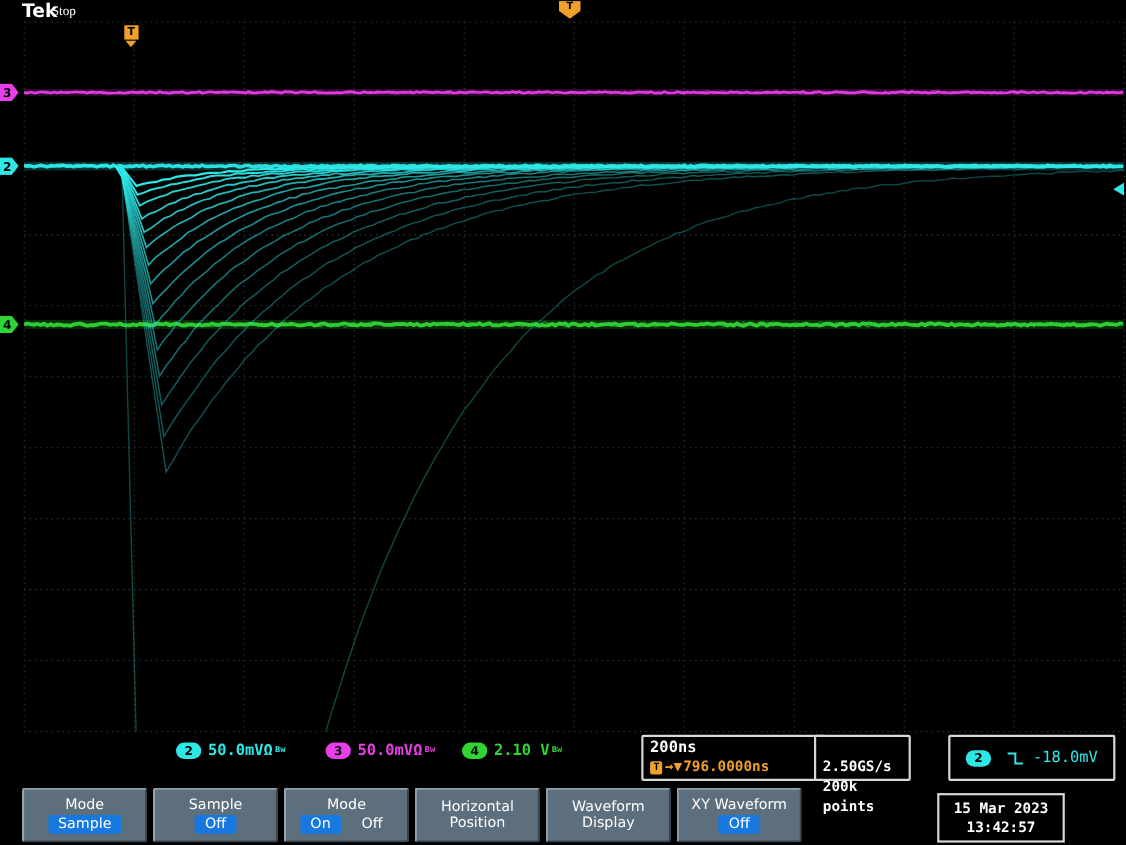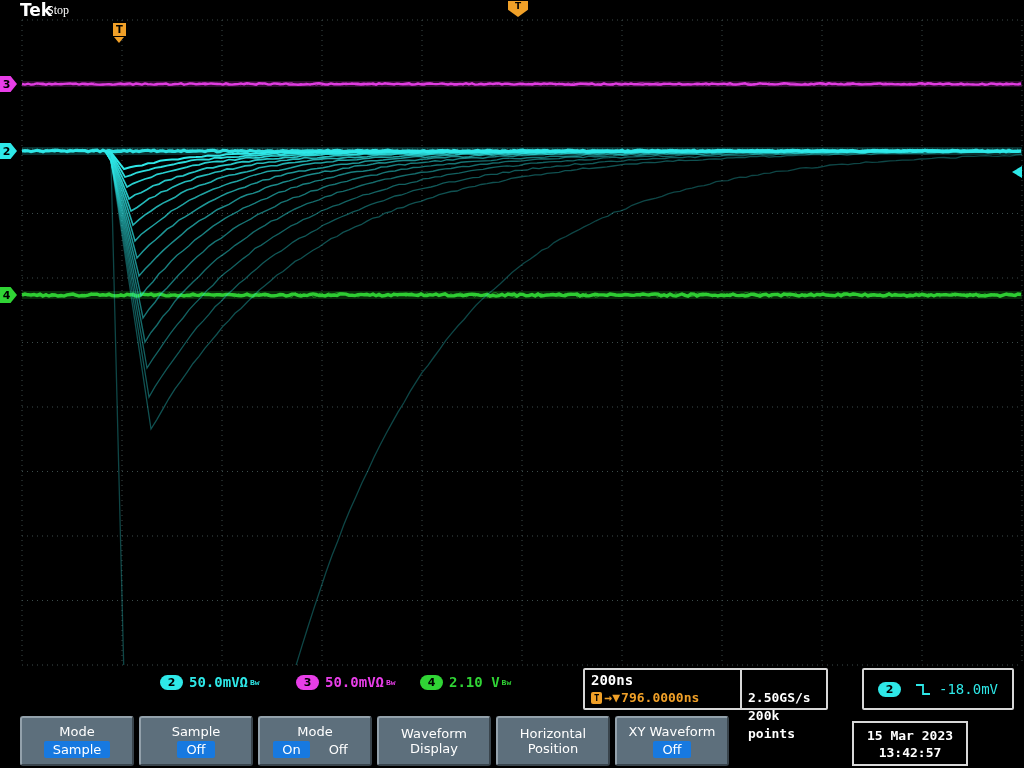--- a/index.html
+++ b/index.html
@@ -225,26 +225,26 @@
       </div>
     </div>
     <div class="menu-btn">
       <div class="btn-title">Mode</div>
       <div class="btn-values">
         <span class="btn-value active">On</span>
         <span class="btn-value">Off</span>
       </div>
     </div>
     <div class="menu-btn">
+      <div class="btn-title">Horizontal
+Position</div>
+    </div>
+    <div class="menu-btn">
       <div class="btn-title">Waveform
 Display</div>
-    </div>
-    <div class="menu-btn">
-      <div class="btn-title">Horizontal
-Position</div>
     </div>
     <div class="menu-btn">
       <div class="btn-title">XY Waveform</div>
       <div class="btn-values">
         <span class="btn-value active">Off</span>
       </div>
     </div>
   </div>
 
 <div class="datetime">

